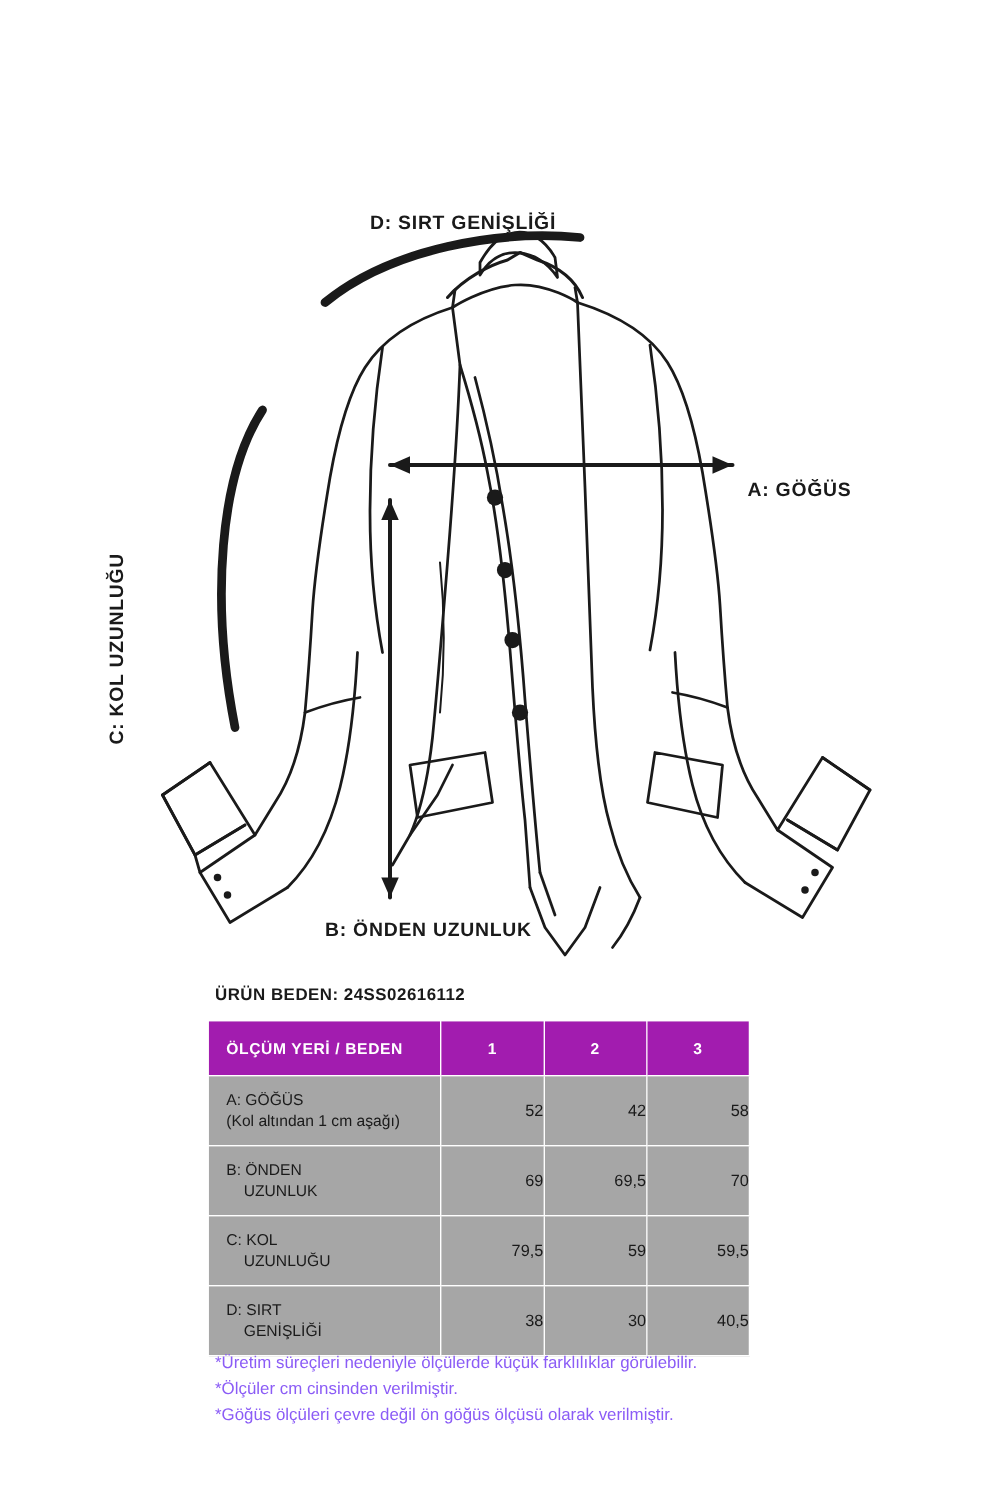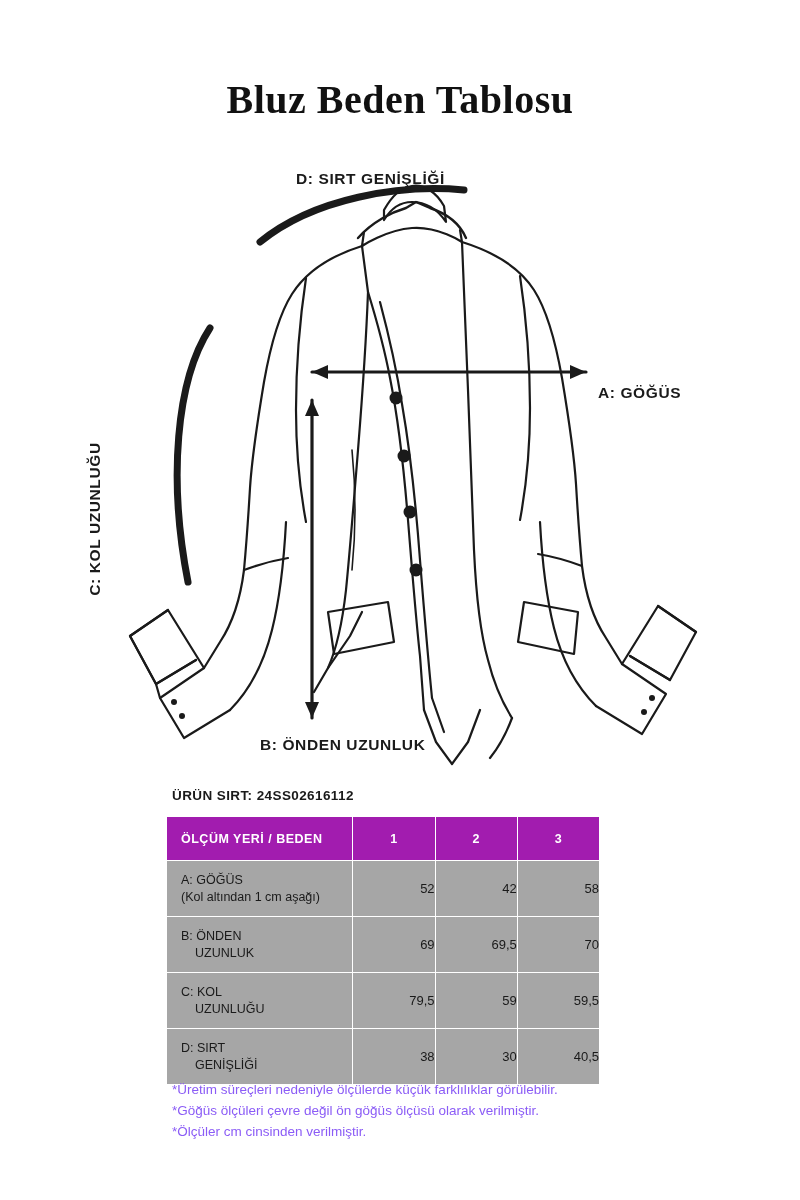--- a/index.html
+++ b/index.html
@@ -134,21 +134,20 @@
     font-size: 13.5px;
     line-height: 1.55;
     color: #8b5cf6;
   }
 </style>
 </head>
 <body>
 
 <div class="page">
 
-  <div class="title">Bluz Beden Tablosu</div>
 
   <div class="diagram">
     <svg width="620" height="630" viewBox="0 0 620 630">
       <g fill="none" stroke="#1a1a1a" stroke-width="2.2" stroke-linejoin="round" stroke-linecap="round">
 
         <path d="M258,88 C272,72 292,62 306,58 L316,52 L330,58 C348,64 360,74 366,88" stroke-width="2.4"></path>
         <path d="M264,82 L262,96 C262,96 286,80 312,78 C338,76 362,92 362,92 L360,80"></path>
 
         <path d="M284,60 C292,46 300,38 312,36 C324,34 336,42 344,56 L346,72 C338,60 326,52 312,52 C298,52 290,60 284,70 Z"></path>
 
@@ -258,21 +257,21 @@
       </g>
     </svg>
 
     <div class="dlabel back">D: SIRT  GENİŞLİĞİ</div>
     <div class="dlabel chest">A: GÖĞÜS</div>
     <div class="dlabel front">B: ÖNDEN UZUNLUK</div>
     <div class="dlabel sleeve">C: KOL UZUNLUĞU</div>
   </div>
 
   <div class="prodcode">
-    <span>ÜRÜN SIRT:</span>
+    <span>ÜRÜN BEDEN:</span>
     <span class="val">24SS02616112</span>
   </div>
 
   <div class="tablewrap">
     <table class="sizes">
       <thead>
         <tr>
           <th class="rowhead">ÖLÇÜM YERİ / BEDEN</th>
           <th class="sizecol">1</th>
           <th class="sizecol">2</th>
@@ -315,17 +314,17 @@
           <td class="val">38</td>
           <td class="val">30</td>
           <td class="val">40,5</td>
         </tr>
       </tbody>
     </table>
   </div>
 
   <div class="notes">
     <div>*Üretim süreçleri nedeniyle ölçülerde küçük farklılıklar görülebilir.</div>
+    <div>*Ölçüler cm cinsinden verilmiştir.</div>
     <div>*Göğüs ölçüleri çevre değil ön göğüs ölçüsü olarak verilmiştir.</div>
-    <div>*Ölçüler cm cinsinden verilmiştir.</div>
   </div>
 
 </div>
 
 </body></html>

